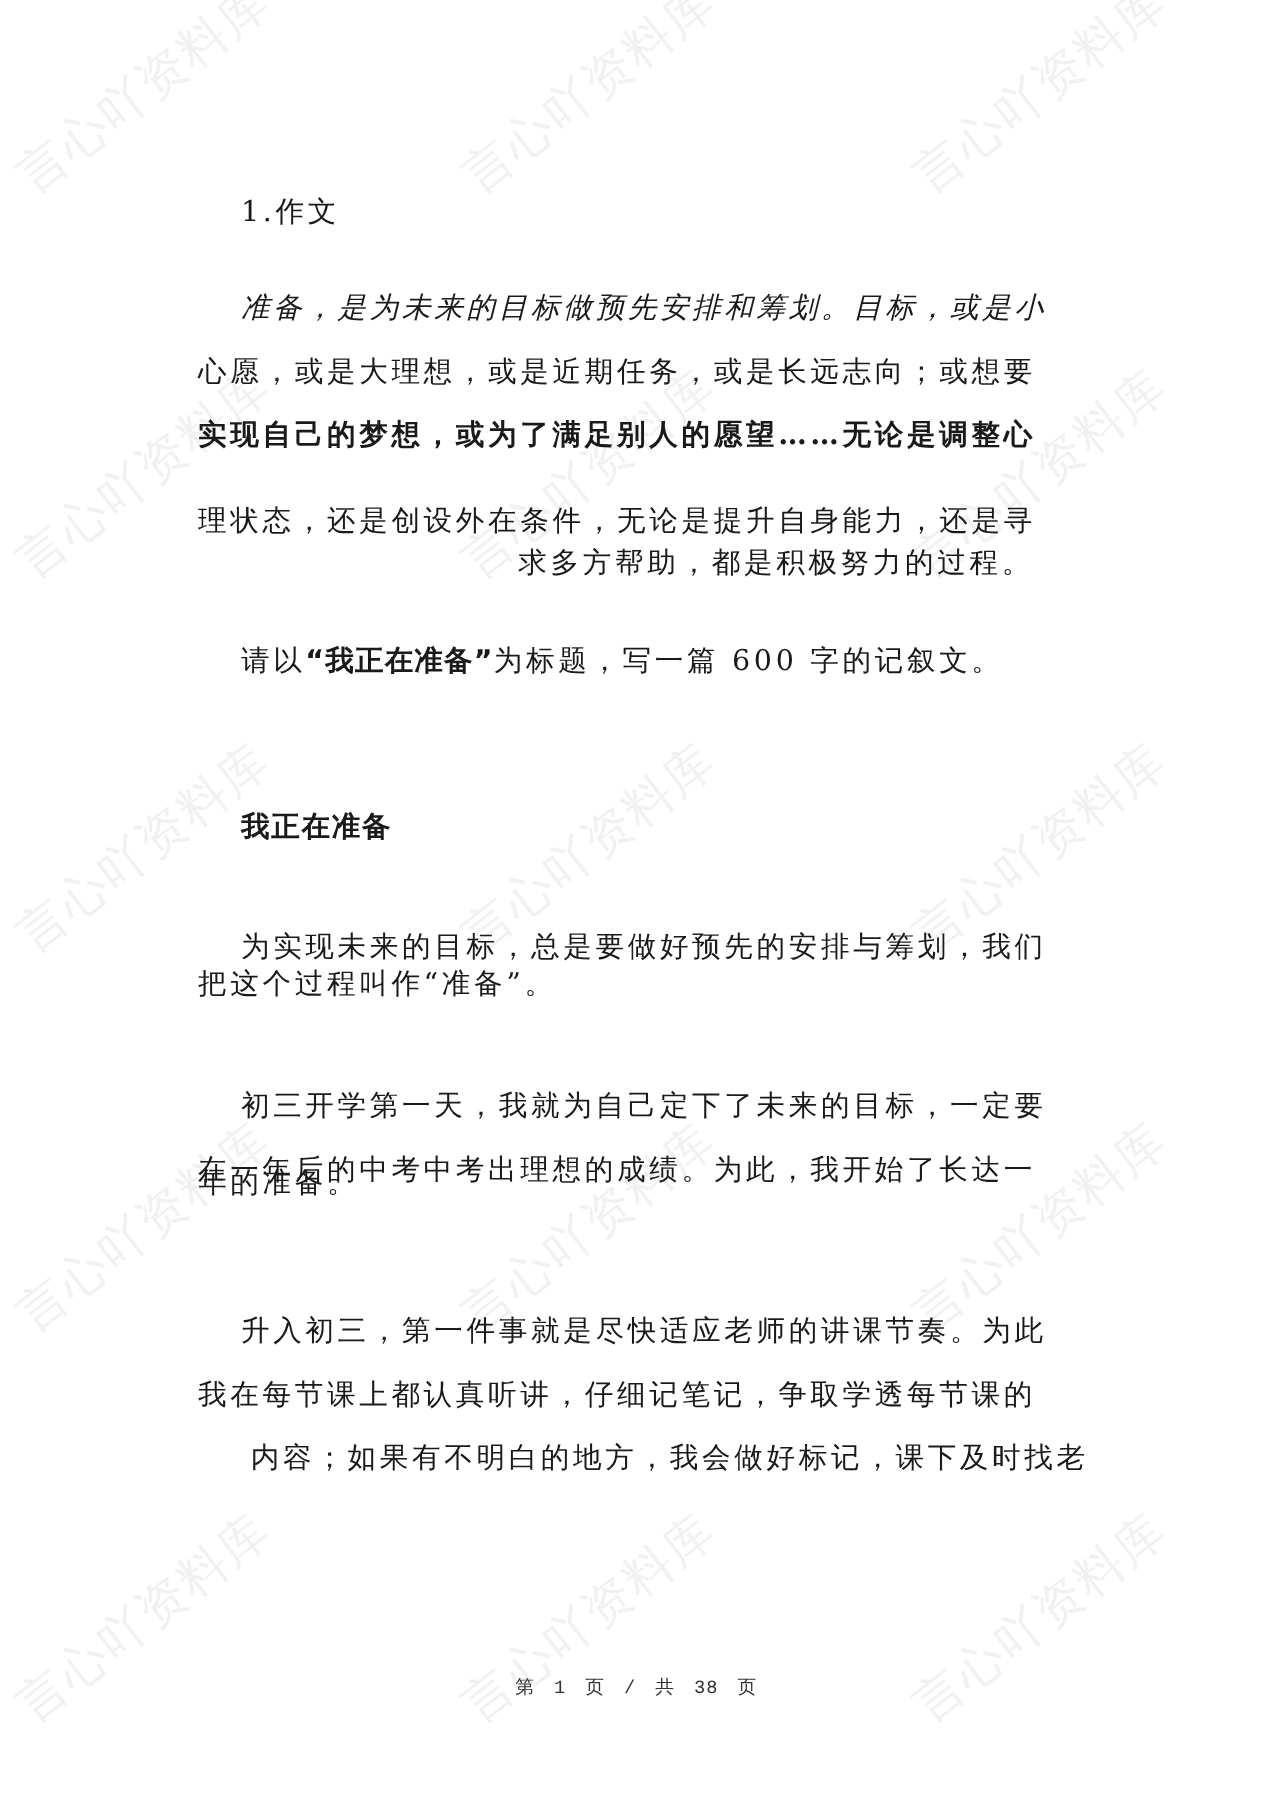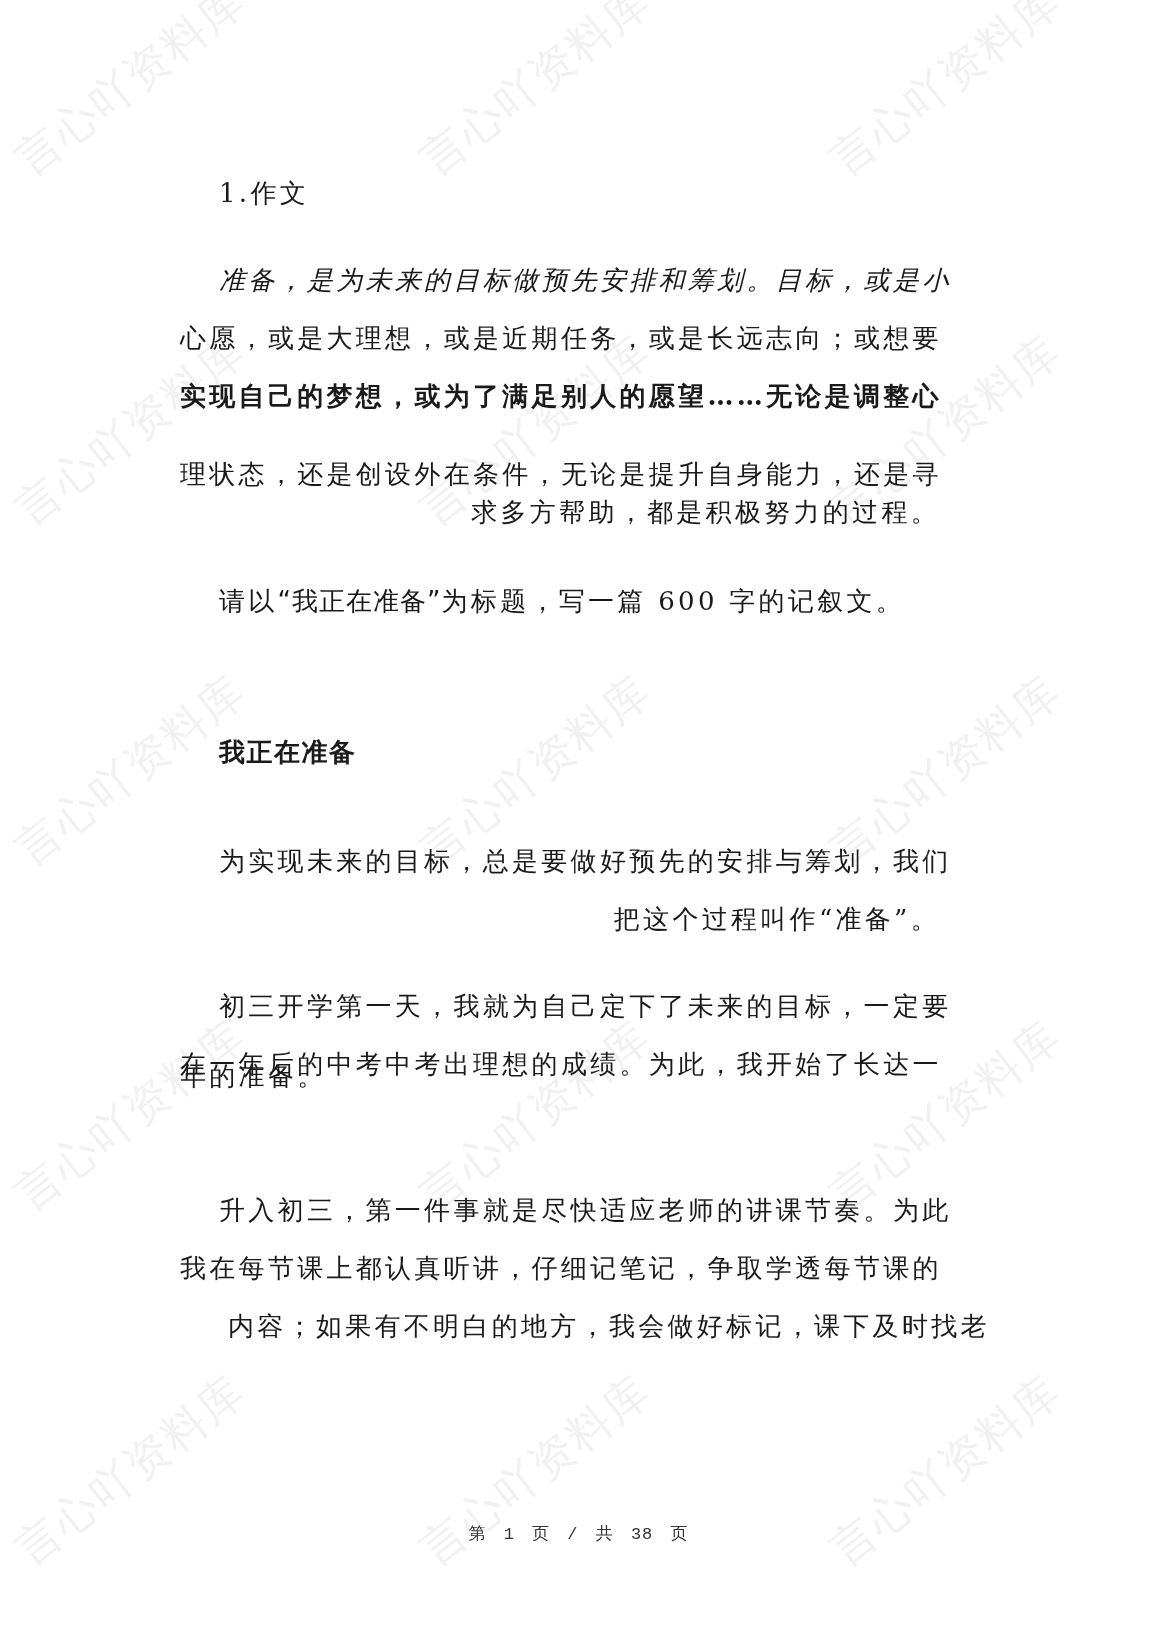--- a/index.html
+++ b/index.html
@@ -42,21 +42,21 @@
       left: 180px;
       width: 760px;
       font-size: 26px;
       line-height: 32px;
       letter-spacing: 3.3px;
       white-space: nowrap;
     }
     .indent { left: 219px; }
     .bold { font-weight: bold; font-family: "DejaVu Sans", "Liberation Sans", sans-serif; letter-spacing: 1.5px; }
     .title-num { font-family: "DejaVu Serif", "Liberation Serif", serif; }
-    .quote-bold { font-weight: normal; font-family: "DejaVu Sans", "Liberation Sans", sans-serif; letter-spacing: 1px; }
+    .quote-bold { font-weight: bold; font-family: "DejaVu Sans", "Liberation Sans", sans-serif; letter-spacing: 1px; }
     .footer {
       position: absolute;
       left: 0;
       width: 1157px;
       top: 1522px;
       text-align: center;
       font-family: Liberation Mono, monospace;
       font-size: 17px;
       color: #333;
       letter-spacing: 1px;
@@ -98,21 +98,21 @@
 
   <div class="line indent" style="top:585px;">
     <span>请以</span><span class="quote-bold">“我正在准备”</span><span>为标题，写一篇 600 字的记叙文。</span>
   </div>
 
 
   <div class="line indent bold" style="top:736px;">我正在准备</div>
 
   <div>
     <div class="line indent" style="top:845px;">为实现未来的目标，总是要做好预先的安排与筹划，我们</div>
-    <div class="line" style="top:903px;text-align:right;">把这个过程叫作“准备”。</div>
+    <div class="line" style="top:879px;">把这个过程叫作“准备”。</div>
   </div>
 
   <div>
     <div class="line indent" style="top:990px;">初三开学第一天，我就为自己定下了未来的目标，一定要</div>
     <div class="line" style="top:1048px;">在一年后的中考中考出理想的成绩。为此，我开始了长达一</div>
     <div class="line" style="top:1060px;">年的准备。</div>
   </div>
 
   <div>
     <div class="line indent" style="top:1194px;">升入初三，第一件事就是尽快适应老师的讲课节奏。为此</div>

